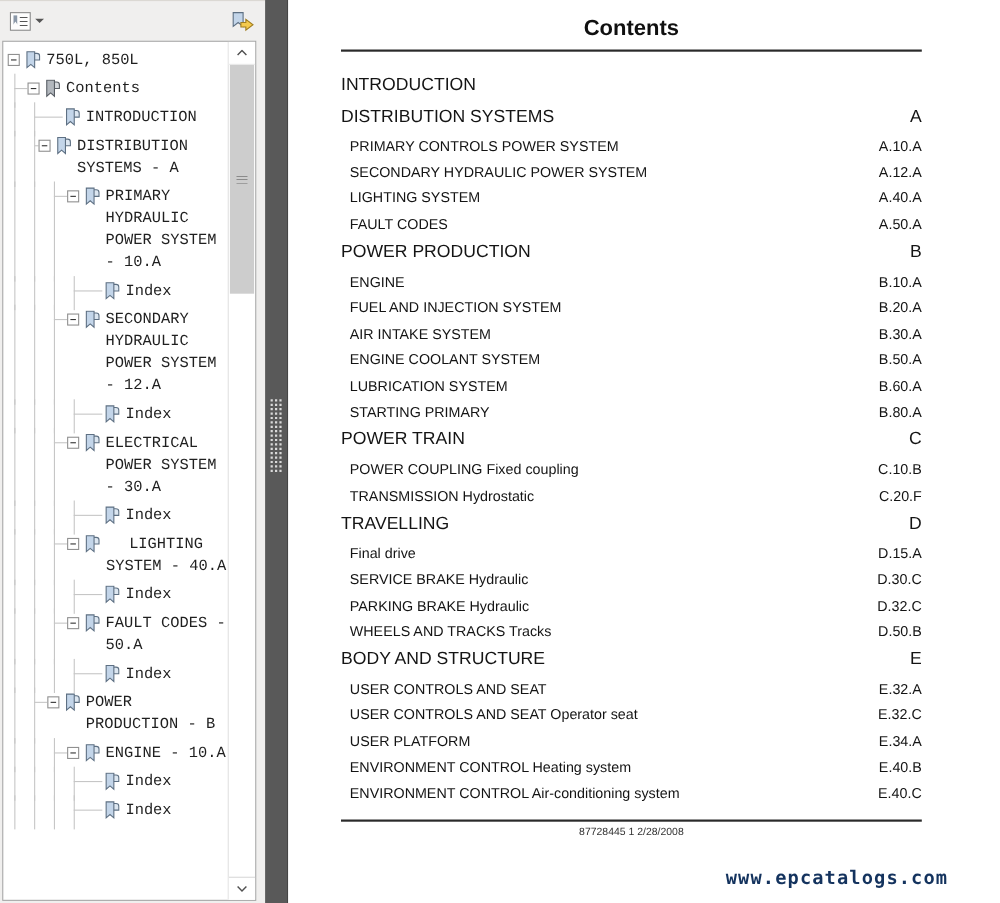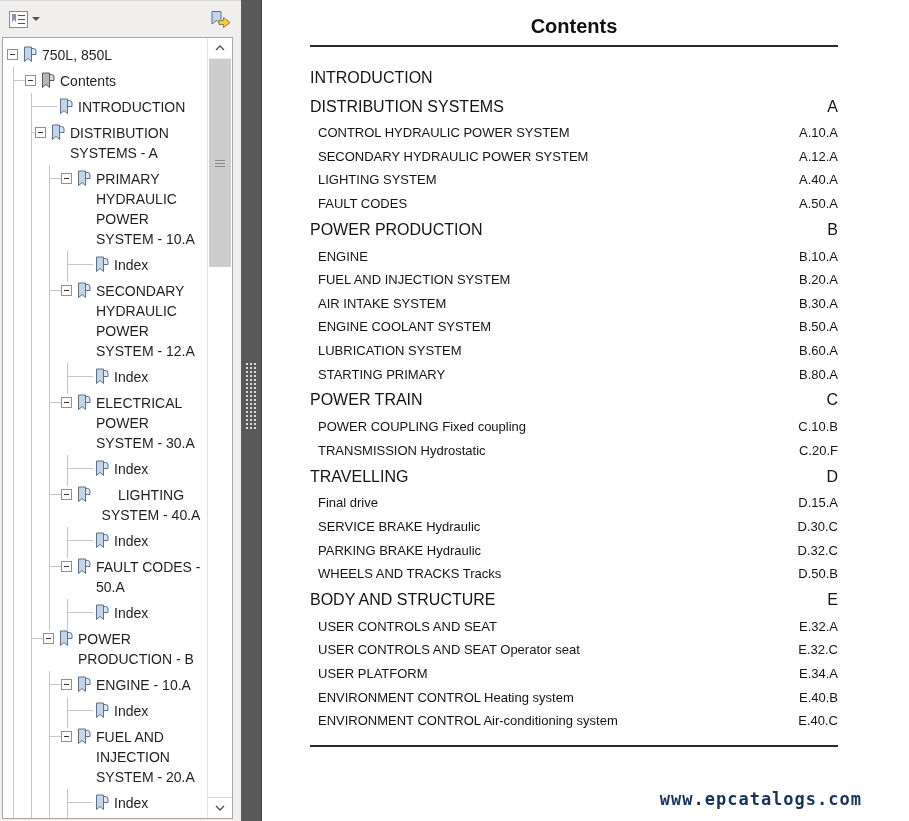--- a/index.html
+++ b/index.html
@@ -15,21 +15,21 @@
   .opt-box{width:17px;height:15px;border:1px solid #8b8b8b;background:#fdfdfd;position:relative;display:inline-block;}
   .opt-rib{position:absolute;left:2px;top:2px;width:4px;height:9px;background:#8a97a7;
            clip-path:polygon(0 0,100% 0,100% 100%,50% 68%,0 100%);}
   .opt-lines{position:absolute;left:8px;right:2px;top:3px;height:9px;
              background:repeating-linear-gradient(0deg,#555 0 1px,transparent 1px 4px);}
   .caret-down{width:0;height:0;border-left:4px solid transparent;border-right:4px solid transparent;
               border-top:4px solid #555;margin-left:4px;}
 
   #panel{position:absolute;left:2px;top:36px;width:231px;bottom:2px;background:#fff;
          border:1px solid #a6a6a6;box-sizing:border-box;overflow:hidden;}
-  #tree{position:absolute;left:0;top:0;right:24px;bottom:0;padding-top:7px;overflow:hidden;}
+  #tree{position:absolute;left:0;top:0;right:24px;bottom:0;padding-top:7px;overflow:hidden;font-family:Liberation Mono, monospace;}
 
   .tree-row{position:relative;display:flex;align-items:flex-start;margin-bottom:6px;
             font-size:14px;line-height:20px;color:#1f1f1f;box-sizing:border-box;}
   .guide{position:absolute;top:-4px;bottom:-7px;width:0;border-left:1px solid #c6c6c6;}
   .stub{position:absolute;top:9px;height:0;border-top:1px solid #c6c6c6;}
   .minus-box{width:9px;height:9px;border:1px solid #909090;background:#fff;position:relative;
              flex:none;margin:4px 4px 0 0;}
   .minus-box::after{content:"";position:absolute;left:2px;right:2px;top:4px;height:1px;background:#333;}
   .box-spacer{width:15px;flex:none;}
   .bm-icon{flex:none;margin:1px 5px 0 0;}
@@ -289,32 +289,20 @@
           <span class="guide" style="left: 46px;"></span>
           <span class="guide" style="left: 64px;"></span>
           <span class="stub" style="left: 64px; width: 26px;"></span>
           <span class="box-spacer"></span>
           <svg class="bm-icon" width="15" height="17" viewBox="0 0 15 17">
     <path class="bm-flap" d="M8.5,2.5 h3 a2.5,2.5 0 0 1 2.5,2.5 v3.5 h-5.5 z"></path>
     <path class="bm-body" d="M2.5,1 h7 v14.5 l-3.5,-3 -3.5,3 z"></path>
   </svg>
           <span class="tree-label">Index</span>
         </div>
-        <div class="tree-row" style="padding-left: 58px;">
-          <span class="guide" style="left: 10px;"></span>
-          <span class="guide" style="left: 28px;"></span>
-          <span class="guide" style="left: 46px;"></span>
-          <span class="stub" style="left: 46px; width: 12px;"></span>
-          <span class="minus-box"></span>
-          <svg class="bm-icon" width="15" height="17" viewBox="0 0 15 17">
-    <path class="bm-flap" d="M8.5,2.5 h3 a2.5,2.5 0 0 1 2.5,2.5 v3.5 h-5.5 z"></path>
-    <path class="bm-body" d="M2.5,1 h7 v14.5 l-3.5,-3 -3.5,3 z"></path>
-  </svg>
-          <span class="tree-label">FUEL AND INJECTION SYSTEM - 20.A</span>
-        </div>
         <div class="tree-row" style="padding-left: 76px;">
           <span class="guide" style="left: 10px;"></span>
           <span class="guide" style="left: 28px;"></span>
           <span class="guide" style="left: 46px;"></span>
           <span class="guide" style="left: 64px;"></span>
           <span class="stub" style="left: 64px; width: 26px;"></span>
           <span class="box-spacer"></span>
           <svg class="bm-icon" width="15" height="17" viewBox="0 0 15 17">
     <path class="bm-flap" d="M8.5,2.5 h3 a2.5,2.5 0 0 1 2.5,2.5 v3.5 h-5.5 z"></path>
     <path class="bm-body" d="M2.5,1 h7 v14.5 l-3.5,-3 -3.5,3 z"></path>
@@ -355,21 +343,21 @@
     <div id="toc-list">
         <div class="toc-section-row">
           <span>INTRODUCTION</span>
           <span class="toc-code"></span>
         </div>
         <div class="toc-section-row">
           <span>DISTRIBUTION SYSTEMS</span>
           <span class="toc-code">A</span>
         </div>
         <div class="toc-item-row">
-          <span>CONTROL HYDRAULIC POWER SYSTEM</span>
+          <span>PRIMARY CONTROLS POWER SYSTEM</span>
           <span class="toc-code">A.10.A</span>
         </div>
         <div class="toc-item-row">
           <span>SECONDARY HYDRAULIC POWER SYSTEM</span>
           <span class="toc-code">A.12.A</span>
         </div>
         <div class="toc-item-row">
           <span>LIGHTING SYSTEM</span>
           <span class="toc-code">A.40.A</span>
         </div>
@@ -456,15 +444,16 @@
         <div class="toc-item-row">
           <span>ENVIRONMENT CONTROL Heating system</span>
           <span class="toc-code">E.40.B</span>
         </div>
         <div class="toc-item-row">
           <span>ENVIRONMENT CONTROL Air-conditioning system</span>
           <span class="toc-code">E.40.C</span>
         </div>
       </div>
     <div id="footer-rule"></div>
+    <div id="doc-number">87728445 1 2/28/2008</div>
   </div>
   <div id="watermark">www.epcatalogs.com</div>
 </div>
 
 </body></html>

